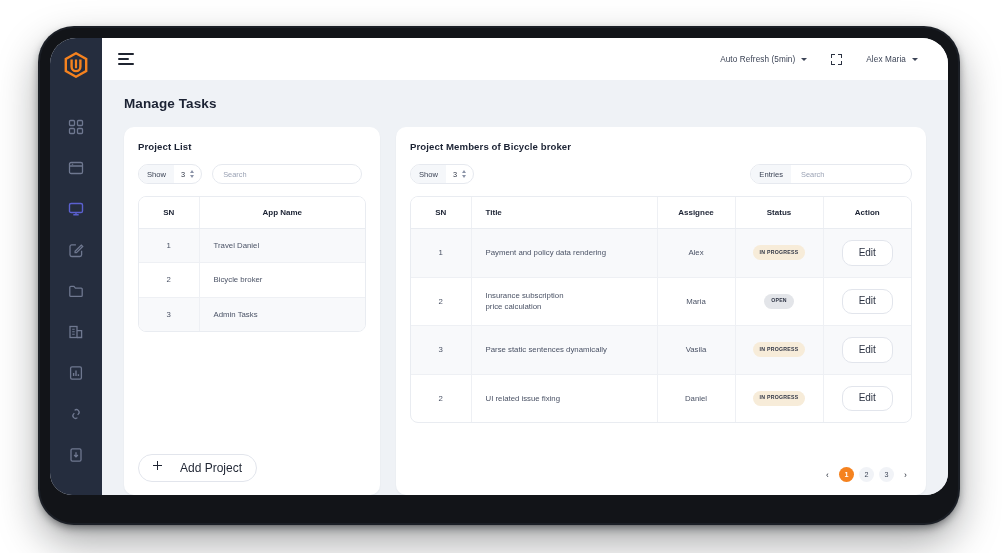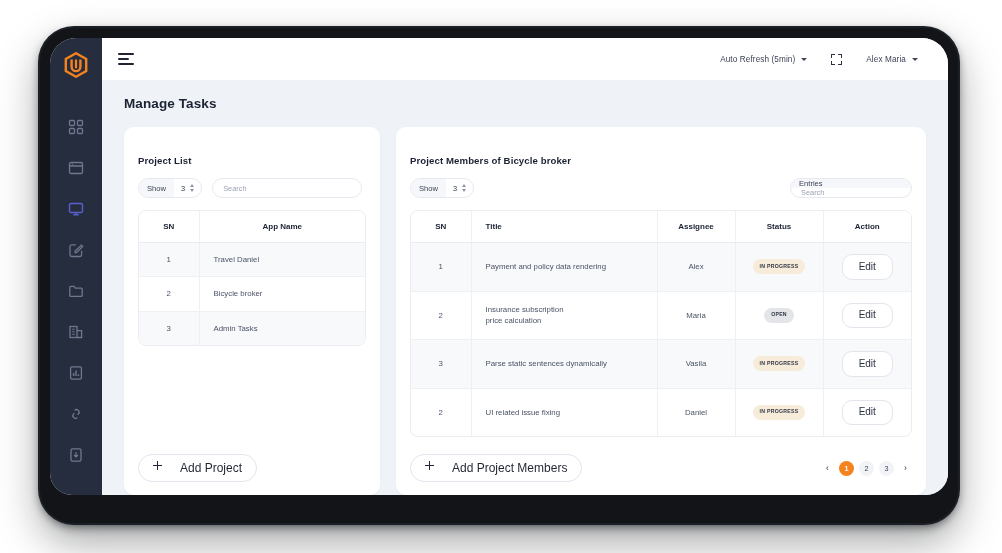--- a/index.html
+++ b/index.html
@@ -117,21 +117,21 @@
   }
   .page-title {
     font-size: 13.5px; font-weight: bold; color: #1b2233;
     letter-spacing: .1px; margin-bottom: 16px;
   }
 
   .panels { display: flex; gap: 16px; flex: 1; min-height: 0; }
 
   .card {
     background: #fff; border-radius: 10px;
-    padding: 28px 14px 0 14px;
+    padding: 14px 14px 0 14px;
     display: flex; flex-direction: column;
     box-shadow: 0 1px 2px rgba(25,35,60,.05);
   }
   .card.left  { width: 256px; flex: 0 0 256px; }
   .card.right { flex: 1; min-width: 0; }
 
   .card-title {
     font-size: 9.6px; font-weight: bold; color: #1b2233;
     margin-bottom: 12px; letter-spacing: .1px;
   }
@@ -156,21 +156,21 @@
   .stepper i { width: 0; height: 0; border-left: 2.4px solid transparent; border-right: 2.4px solid transparent; }
   .stepper i:first-child { border-bottom: 3px solid #8b93a7; }
   .stepper i:last-child  { border-top: 3px solid #8b93a7; }
 
   .search-box {
     height: 20px; border: 1px solid #e6e9ef; border-radius: 10px;
     background: #fff; display: flex; align-items: center;
     padding: 0 10px; font-size: 7.4px; color: #9aa2b4;
   }
   .card.left .search-box { width: 150px; margin-left: 10px; }
-  .entries-group { margin-left: auto; flex-direction: column; }
+  .entries-group { margin-left: auto; }
   .entries-group .pill-val { padding: 0 10px 0 10px; min-width: 120px; color:#9aa2b4; }
 
   
   table { width: 100%; border-collapse: collapse; table-layout: fixed; }
   .tbl-wrap {
     border: 1px solid #e9ecf1; border-radius: 8px; overflow: hidden;
     background: #fff;
   }
   th {
     font-size: 8px; font-weight: bold; color: #1b2233;
@@ -489,24 +489,20 @@
                     </td>
                     <td class="vline">
                       <span class="edit-btn">Edit</span>
                     </td>
                   </tr>
                 </tbody>
               </table>
             </div>
 
             <div class="card-footer">
-              <div class="add-btn">
-                <span class="plus"></span>
-                <span>Add Project Members</span>
-              </div>
               <div class="pager">
                 <div class="pg-arrow">‹</div>
                 <div class="pg active">1</div>
                 <div class="pg">2</div>
                 <div class="pg">3</div>
                 <div class="pg-arrow">›</div>
               </div>
             </div>
           </div>
 

